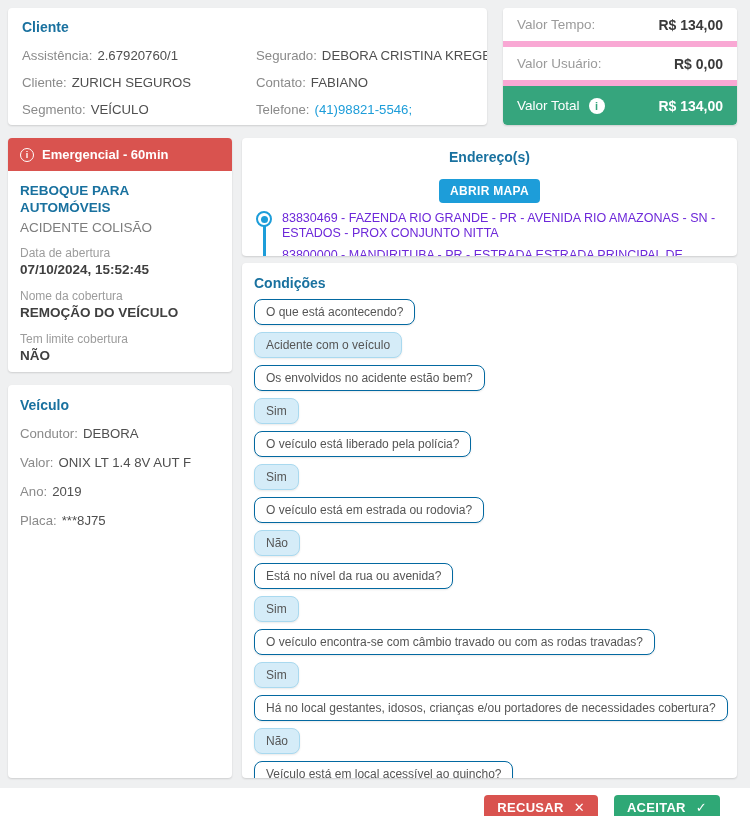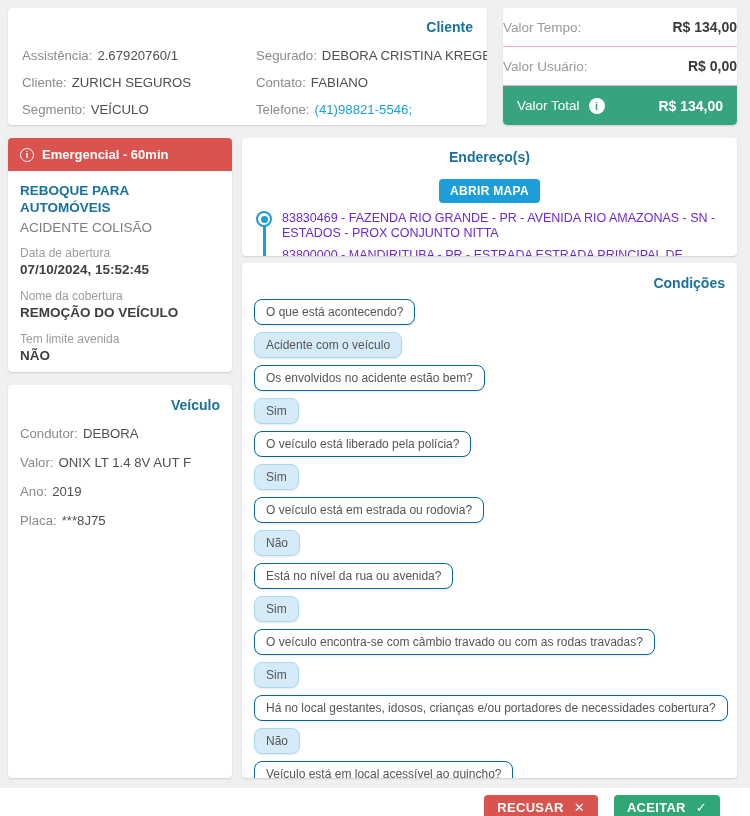--- a/index.html
+++ b/index.html
@@ -11,33 +11,33 @@
   }
   .card {
     background:#fff;
     border-radius:4px;
     box-shadow:0 1px 2px rgba(0,0,0,.14);
     overflow:hidden;
   }
   
   .top-row { display:flex; gap:16px; padding:8px 13px 0 8px; }
   .client-card { width:479px; height:117px; padding:11px 14px; flex:none; }
-  .card-title { color:#19719f; font-weight:bold; font-size:14px; line-height:16px;text-align:right; }
+  .card-title { color:#19719f; font-weight:bold; font-size:14px; line-height:16px; }
   .client-cols { display:flex; margin-top:7px; }
   .client-col-left { width:234px; flex:none; }
   .client-col-right { flex:1; min-width:0; }
   .field { font-size:13.2px; line-height:27px; white-space:nowrap; }
   .flabel { color:#8a8a8a; margin-right:5px; }
   .fvalue { color:#4f4f4f; }
   .fvalue.link { color:#1d9dd9; }
 
   .valor-card { flex:1; height:117px; display:flex; flex-direction:column; }
   .valor-row {
     height:39px; display:flex; justify-content:space-between; align-items:center;
-    padding:0 0; border-bottom:1px solid #f9a8d4; background:#fff;
+    padding:0 14px; border-bottom:6px solid #f9a8d4; background:#fff;
   }
   .valor-label { color:#9a9a9a; font-size:13.5px; }
   .valor-value { color:#3a3a3a; font-weight:bold; font-size:14px; }
   .valor-total {
     height:39px; background:#36a57d; display:flex; justify-content:space-between;
     align-items:center; padding:0 14px; color:#fff; border-radius:0 0 4px 4px;
   }
   .valor-total-left { display:flex; align-items:center; gap:9px; font-size:13.5px; }
   .info-badge {
     width:16px; height:16px; border-radius:50%; background:#fff; color:#36a57d;
@@ -197,21 +197,21 @@
               <div class="detail-label">Data de abertura</div>
               <div class="detail-value">07/10/2024, 15:52:45</div>
             </div>
 
             <div class="detail">
               <div class="detail-label">Nome da cobertura</div>
               <div class="detail-value">REMOÇÃO DO VEÍCULO</div>
             </div>
 
             <div class="detail">
-              <div class="detail-label">Tem limite avenida</div>
+              <div class="detail-label">Tem limite cobertura</div>
               <div class="detail-value">NÃO</div>
             </div>
 
           </div>
       </div>
     </section>
 
     <section class="card vehicle-card">
       <div class="card-title">Veículo</div>
       <div>

